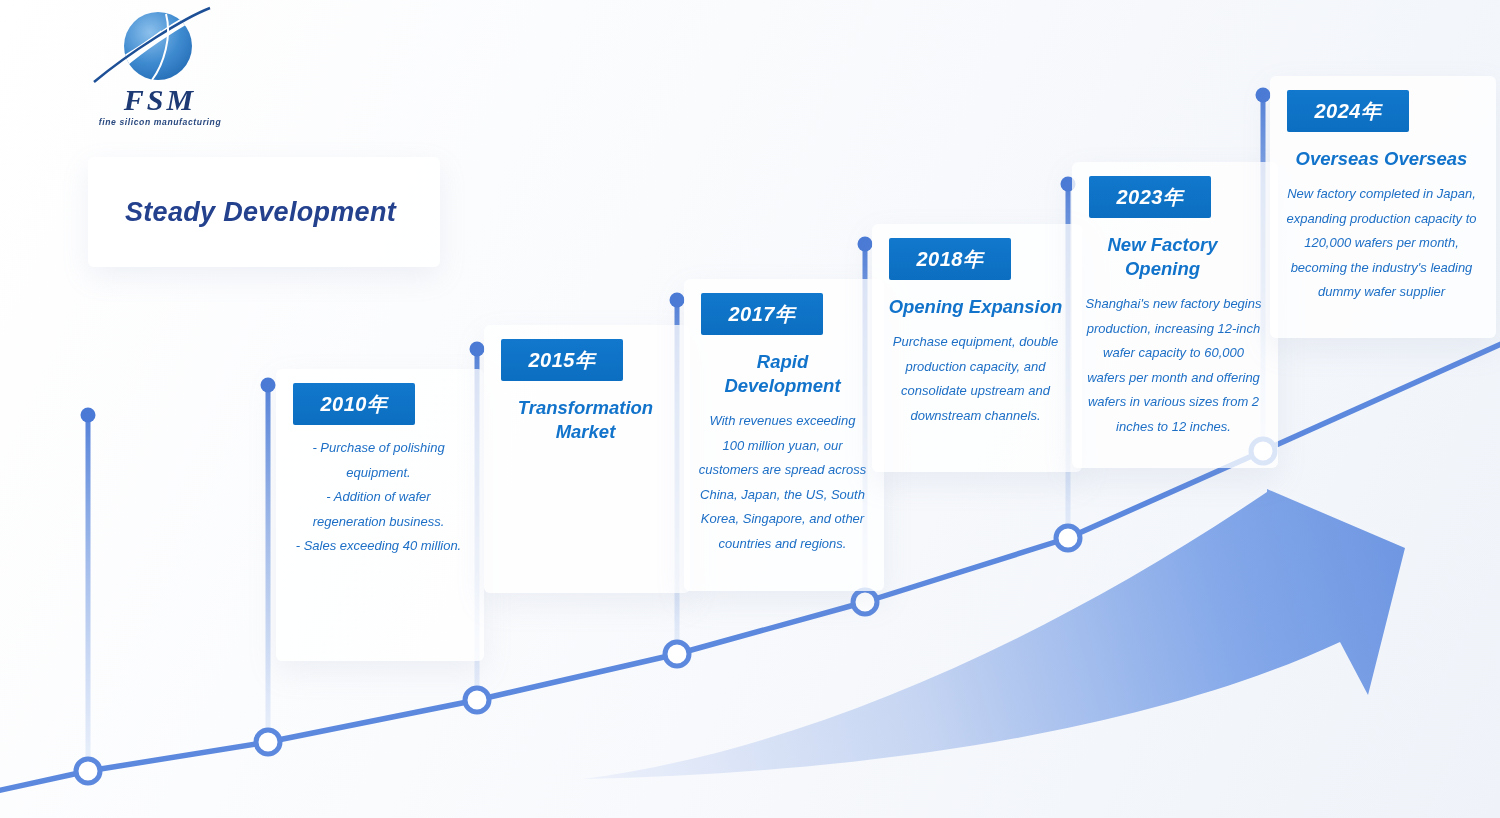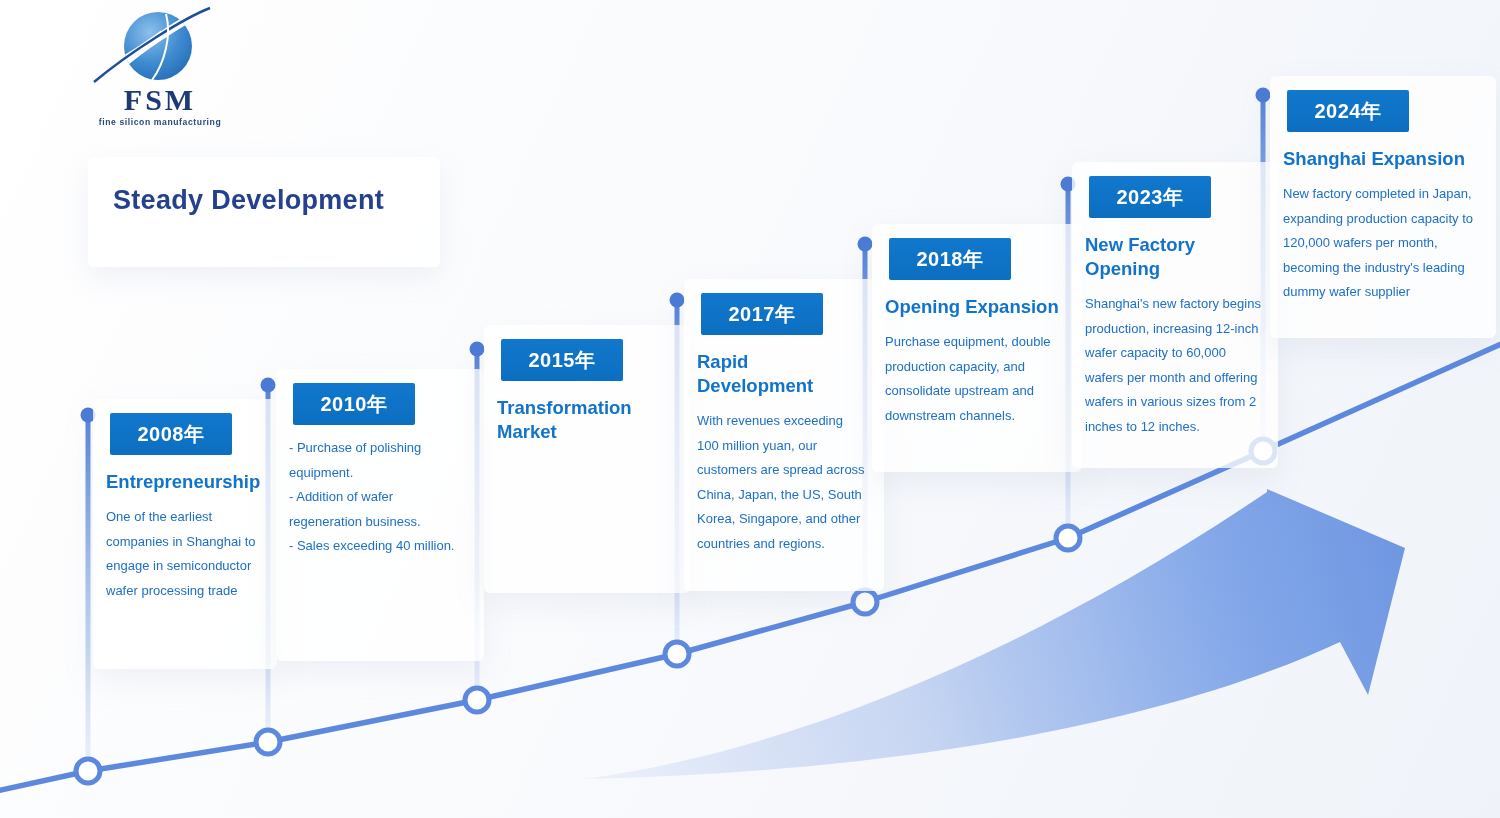--- a/index.html
+++ b/index.html
@@ -2,49 +2,50 @@
 <html><head>
 <meta charset="utf-8">
 <style>
   html,body{margin:0;padding:0;}
   .page{
     position:relative;
     width:1500px;height:818px;
     overflow:hidden;
     font-family:"Liberation Sans","DejaVu Sans",sans-serif;
     background:linear-gradient(115deg,#ffffff 0%,#fafbfd 40%,#eff3f9 100%);
+    font-style:italic;
   }
   
   .logo{position:absolute;left:92px;top:6px;width:150px;height:124px;}
   .logo text.abbr{
     font-family:"Liberation Serif","DejaVu Serif",serif;
     font-size:30px;letter-spacing:3px;fill:#1d3a74;font-weight:600;
   }
   .logo text.sub{
     font-size:8.6px;letter-spacing:.6px;fill:#29497f;font-weight:600;
   }
   
   .title-card{
     position:absolute;left:88px;top:157px;width:352px;height:110px;
     background:rgba(255,255,255,.8);border-radius:6px;
     box-shadow:0 10px 28px rgba(150,165,195,.14);
   }
   .main-title{
-    position:absolute;left:113px;top:181px;margin:0;
+    position:absolute;left:113px;top:181px;margin:12px;
     font-size:27px;line-height:38px;font-weight:700;color:#24418e;letter-spacing:.3px;
   }
   
   .scene{position:absolute;left:0;top:0;width:1500px;height:818px;}
   
   .milestone{
     position:absolute;
     background:rgba(255,255,255,.78);
     border-radius:6px;
     box-shadow:0 12px 30px rgba(150,165,195,.13);
-    padding:14px 16px 0 12px;box-sizing:border-box;
+    padding:14px 16px 0 12px;box-sizing:border-box;text-align:center;
   }
   .badge{
     width:122px;height:42px;margin-left:5px;
     background:linear-gradient(180deg,#1178cd,#0c6ec0);
     border-radius:2px;color:#ffffff;
     font-size:20px;font-weight:700;
     display:flex;align-items:center;justify-content:center;
     letter-spacing:.5px;
   }
   .m-title{
@@ -143,25 +144,20 @@
     </g>
     <text class="abbr" x="68" y="104" text-anchor="middle">FSM</text>
     <text class="sub" x="68" y="119" text-anchor="middle">fine silicon manufacturing</text>
   </svg>
 
   <div class="title-card"></div>
   <h1 class="main-title">
     <span>Steady Development</span><br>
   </h1>
 
-  <div class="milestone m0">
-    <div class="badge">2008年</div>
-    <div class="m-title">Entrepreneurship</div>
-    <div class="m-desc">One of the earliest companies in Shanghai to engage in semiconductor wafer processing trade</div>
-  </div>
 
   <div class="milestone m1">
     <div class="badge">2010年</div>
     <div class="m-desc">- Purchase of polishing equipment.
 - Addition of wafer regeneration business.
 - Sales exceeding 40 million.</div>
   </div>
 
   <div class="milestone m2">
     <div class="badge">2015年</div>
@@ -181,17 +177,17 @@
   </div>
 
   <div class="milestone m5">
     <div class="badge">2023年</div>
     <div class="m-title">New Factory Opening</div>
     <div class="m-desc">Shanghai's new factory begins production, increasing 12-inch wafer capacity to 60,000 wafers per month and offering wafers in various sizes from 2 inches to 12 inches.</div>
   </div>
 
   <div class="milestone m6">
     <div class="badge">2024年</div>
-    <div class="m-title">Shanghai Expansion</div>
+    <div class="m-title">Overseas Overseas</div>
     <div class="m-desc">New factory completed in Japan, expanding production capacity to 120,000 wafers per month, becoming the industry's leading dummy wafer supplier</div>
   </div>
 
 </div>
 
 </body></html>

